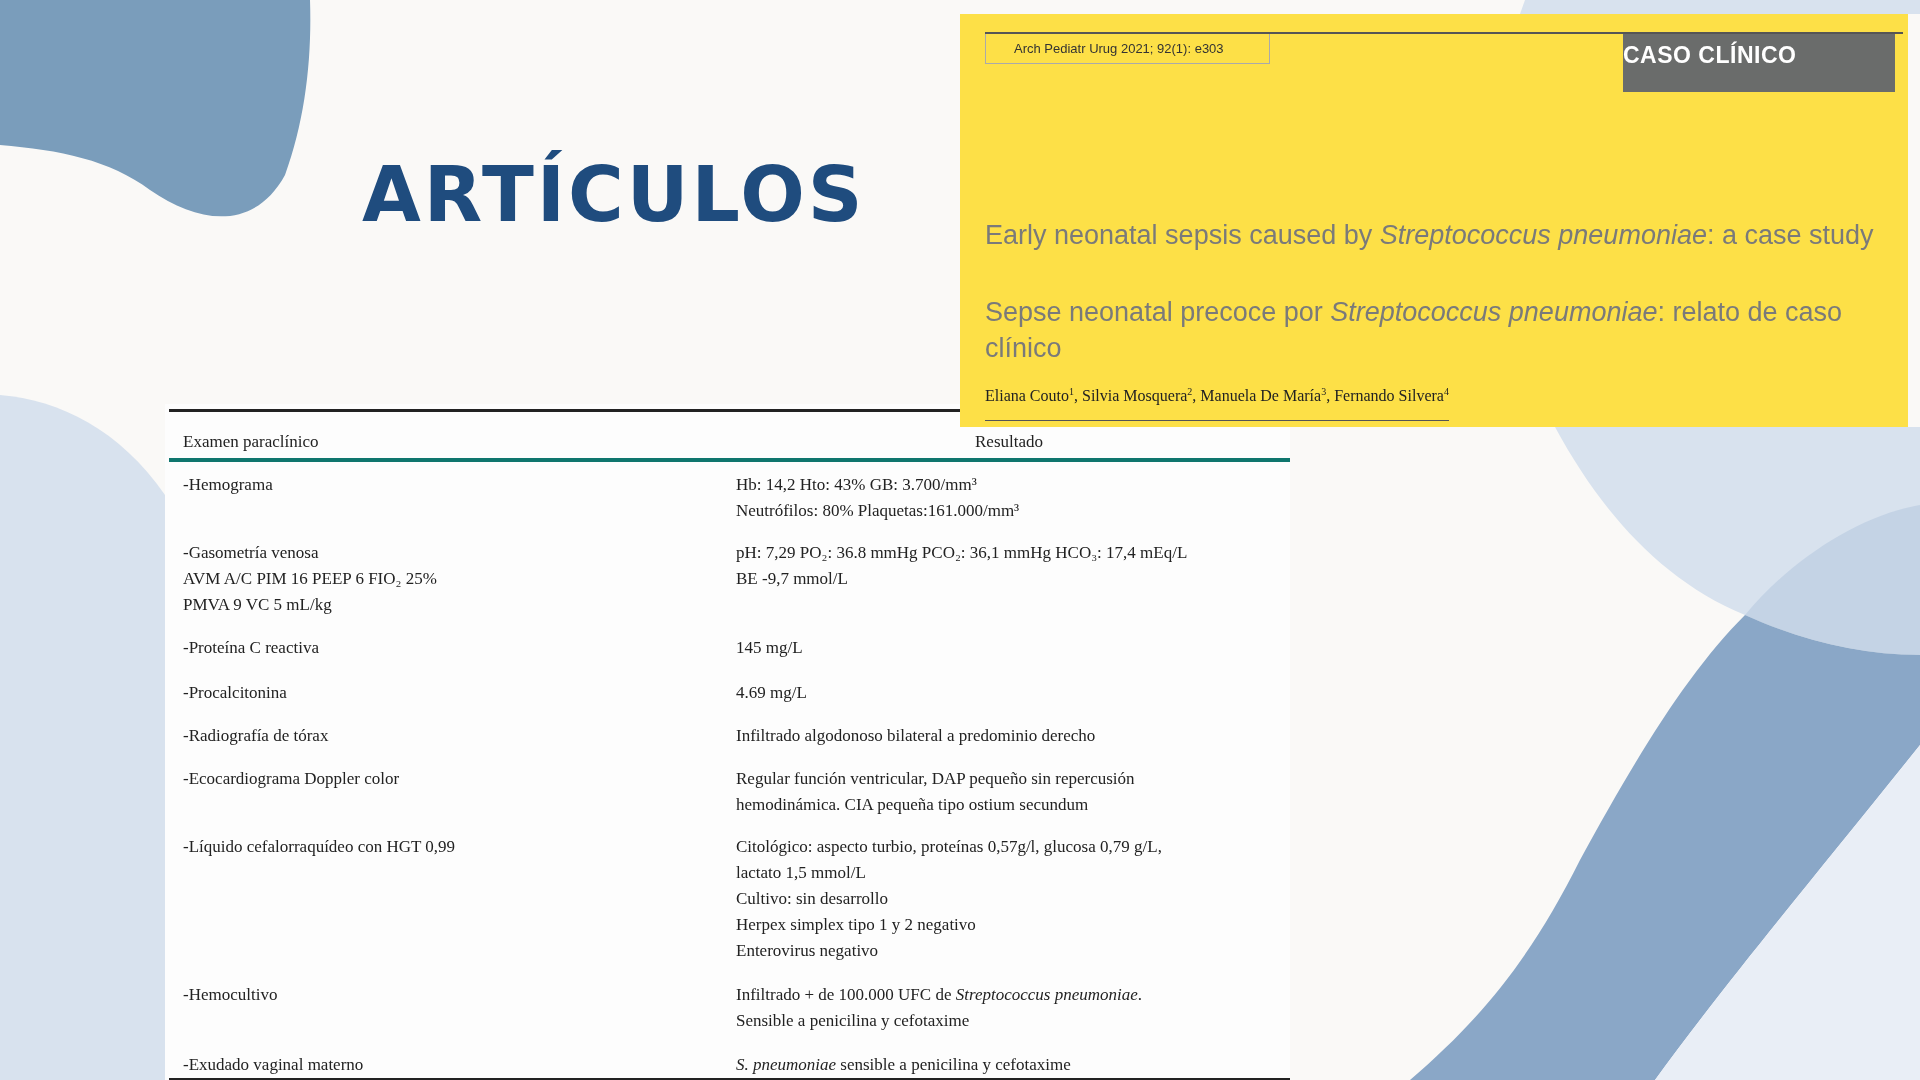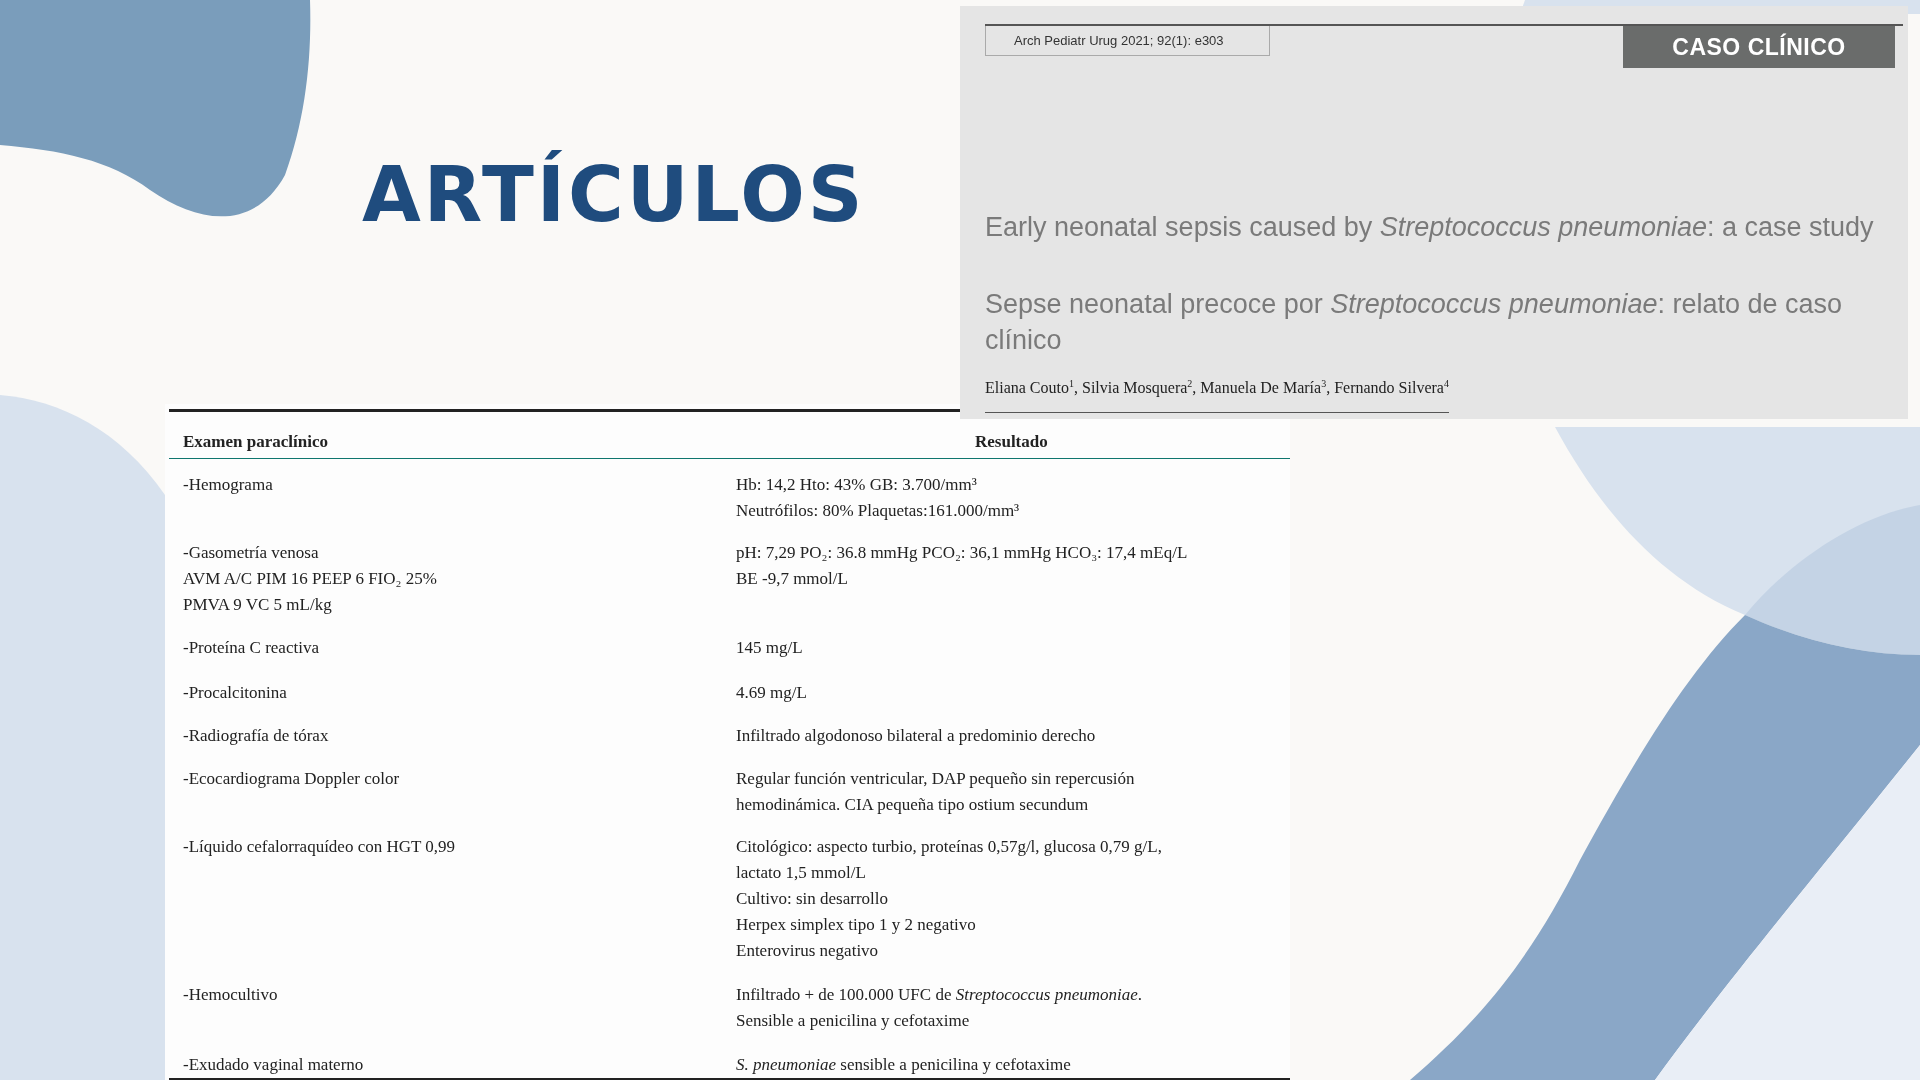--- a/index.html
+++ b/index.html
@@ -10,36 +10,36 @@
   }
   .bg-shapes { position: absolute; inset: 0; z-index: 0; }
   .slide-title {
     position: absolute; left: 362px; top: 150px; width: 420px; height: 90px;
     font-family: "DejaVu Sans", sans-serif; font-weight: bold;
     font-size: 76px; letter-spacing: 3px; color: #1f4c7e;
     transform: scaleY(1.0); z-index: 2; line-height: 90px; text-align: right;
   }
   
   .article-panel {
-    position: absolute; left: 960px; top: 6px; width: 948px; height: 413px;
-    background: #e5e5e5; z-index: 3;
+    position: absolute; left: 960px; top: 14px; width: 948px; height: 413px;
+    background: #fde047; z-index: 3;
   }
   .journal-bar {
     position: absolute; left: 25px; top: 18px; width: 918px; height: 44px;
     border-top: 2px solid #555;
   }
   .citation-box {
     position: absolute; left: 0; top: 0; width: 285px; height: 30px;
     border: 1px solid #aaa; border-top: none;
     font-size: 13px; color: #333; line-height: 30px; padding-left: 28px; box-sizing: border-box;
   }
   .category-badge {
-    position: absolute; right: 8px; top: 0; width: 272px; height: 42px;
+    position: absolute; right: 8px; top: 0; width: 272px; height: 58px;
     background: #6a6c6b; color: #ffffff; font-weight: bold; font-size: 23px;
-    text-align: center; line-height: 42px; letter-spacing: 0.5px;
+    line-height: 42px; letter-spacing: 0.5px;
   }
   .article-title {
     position: absolute; left: 25px; top: 100px; width: 920px;
     font-size: 45px; line-height: 46px; color: #1a1a1a;
   }
   .subtitle {
     position: absolute; left: 25px; width: 900px;
     font-size: 27px; line-height: 36px; color: #7a7a7a;
   }
   .sub-en { top: 203px; }
@@ -54,21 +54,21 @@
 
   
   .table-panel {
     position: absolute; left: 165px; top: 404px; width: 1125px; height: 676px;
     background: #fdfdfd; z-index: 2;
     font-family: "Liberation Serif", serif; color: #222;
   }
   .table-rule-top { position: absolute; left: 4px; right: 0; top: 5px; height: 3px; background: #222; }
   .table-head {
     position: absolute; left: 4px; right: 0; top: 18px; height: 36px;
-    border-bottom: 1px solid #0f766e; font-weight: bold; font-size: 17px;
+    border-bottom: 4px solid #0f766e; font-weight: normal; font-size: 17px;
   }
   .th-exam { position: absolute; left: 14px; top: 10px; }
   .th-result { position: absolute; left: 806px; top: 10px; }
   .row { position: absolute; left: 4px; right: 0; font-size: 17px; line-height: 26px; }
   .cell-exam { position: absolute; left: 14px; top: 0; width: 540px; }
   .cell-result { position: absolute; left: 567px; top: 0; width: 560px; }
   .bold { font-weight: normal; }
   sub, sup { font-size: 10px; }
   .table-rule-bottom { position: absolute; left: 4px; right: 0; bottom: 0; height: 2px; background: #222; }
 </style>

